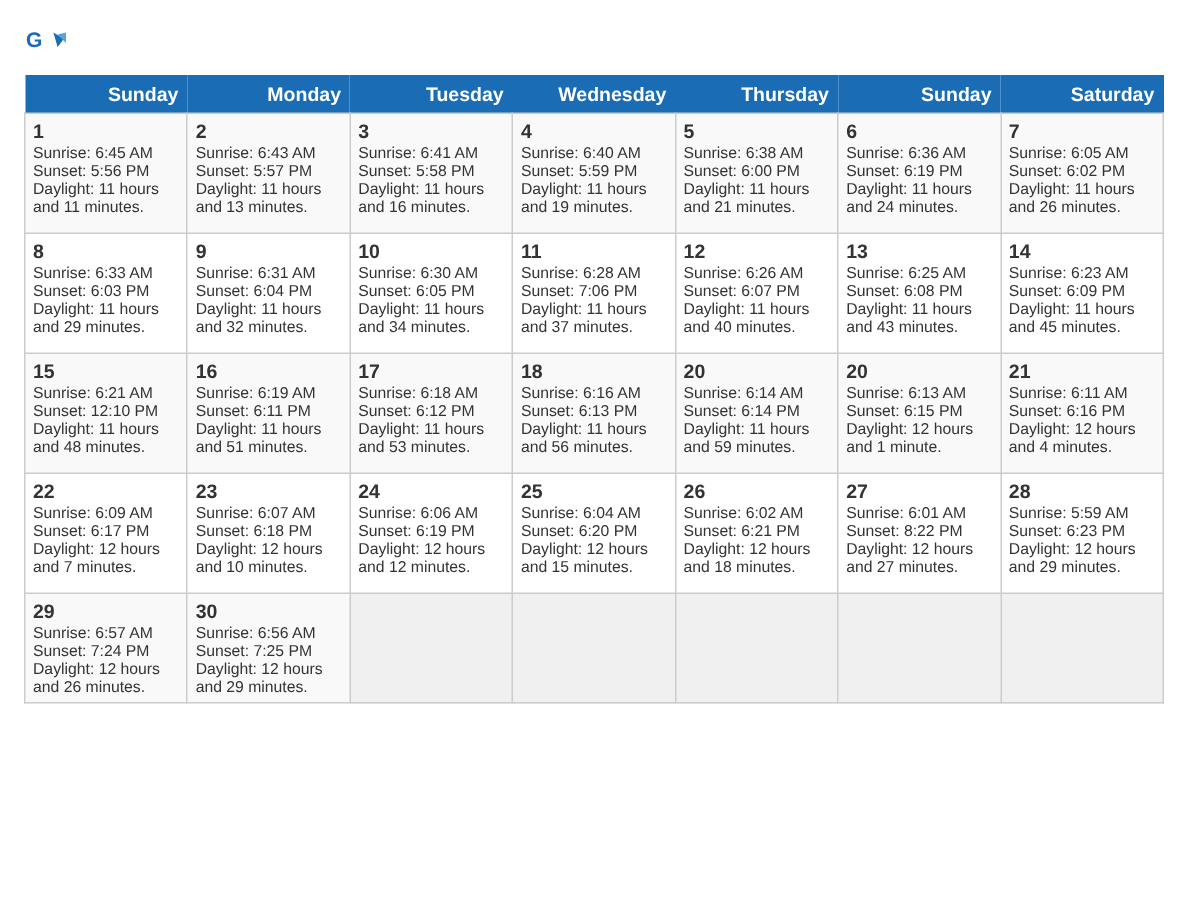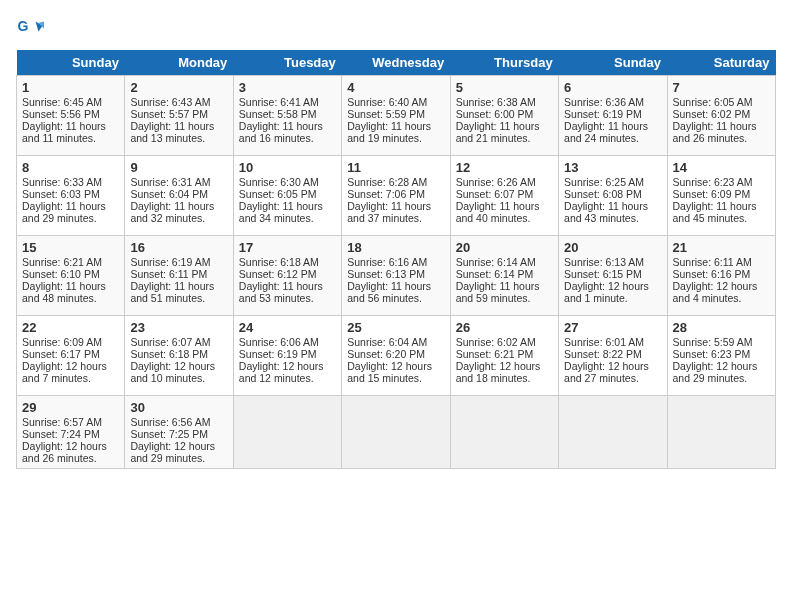--- a/index.html
+++ b/index.html
@@ -141,21 +141,21 @@
         <tr>
           <td><span class="day-num">8</span><span>Sunrise: 6:33 AM</span><br><span>Sunset: 6:03 PM</span><br><span>Daylight: 11 hours and 29 minutes.</span></td>
           <td><span class="day-num">9</span><span>Sunrise: 6:31 AM</span><br><span>Sunset: 6:04 PM</span><br><span>Daylight: 11 hours and 32 minutes.</span></td>
           <td><span class="day-num">10</span><span>Sunrise: 6:30 AM</span><br><span>Sunset: 6:05 PM</span><br><span>Daylight: 11 hours and 34 minutes.</span></td>
           <td><span class="day-num">11</span><span>Sunrise: 6:28 AM</span><br><span>Sunset: 7:06 PM</span><br><span>Daylight: 11 hours and 37 minutes.</span></td>
           <td><span class="day-num">12</span><span>Sunrise: 6:26 AM</span><br><span>Sunset: 6:07 PM</span><br><span>Daylight: 11 hours and 40 minutes.</span></td>
           <td><span class="day-num">13</span><span>Sunrise: 6:25 AM</span><br><span>Sunset: 6:08 PM</span><br><span>Daylight: 11 hours and 43 minutes.</span></td>
           <td><span class="day-num">14</span><span>Sunrise: 6:23 AM</span><br><span>Sunset: 6:09 PM</span><br><span>Daylight: 11 hours and 45 minutes.</span></td>
         </tr>
         <tr>
-          <td><span class="day-num">15</span><span>Sunrise: 6:21 AM</span><br><span>Sunset: 6:10 PM</span><br><span>Daylight: 11 hours and 48 minutes.</span></td>
+          <td><span class="day-num">15</span><span>Sunrise: 6:21 AM</span><br><span>Sunset: 12:10 PM</span><br><span>Daylight: 11 hours and 48 minutes.</span></td>
           <td><span class="day-num">16</span><span>Sunrise: 6:19 AM</span><br><span>Sunset: 6:11 PM</span><br><span>Daylight: 11 hours and 51 minutes.</span></td>
           <td><span class="day-num">17</span><span>Sunrise: 6:18 AM</span><br><span>Sunset: 6:12 PM</span><br><span>Daylight: 11 hours and 53 minutes.</span></td>
           <td><span class="day-num">18</span><span>Sunrise: 6:16 AM</span><br><span>Sunset: 6:13 PM</span><br><span>Daylight: 11 hours and 56 minutes.</span></td>
           <td><span class="day-num">20</span><span>Sunrise: 6:14 AM</span><br><span>Sunset: 6:14 PM</span><br><span>Daylight: 11 hours and 59 minutes.</span></td>
           <td><span class="day-num">20</span><span>Sunrise: 6:13 AM</span><br><span>Sunset: 6:15 PM</span><br><span>Daylight: 12 hours and 1 minute.</span></td>
           <td><span class="day-num">21</span><span>Sunrise: 6:11 AM</span><br><span>Sunset: 6:16 PM</span><br><span>Daylight: 12 hours and 4 minutes.</span></td>
         </tr>
         <tr>
           <td><span class="day-num">22</span><span>Sunrise: 6:09 AM</span><br><span>Sunset: 6:17 PM</span><br><span>Daylight: 12 hours and 7 minutes.</span></td>
           <td><span class="day-num">23</span><span>Sunrise: 6:07 AM</span><br><span>Sunset: 6:18 PM</span><br><span>Daylight: 12 hours and 10 minutes.</span></td>

